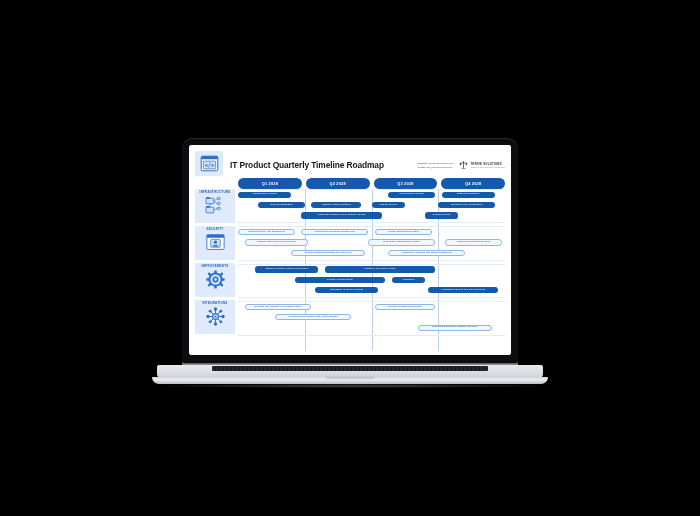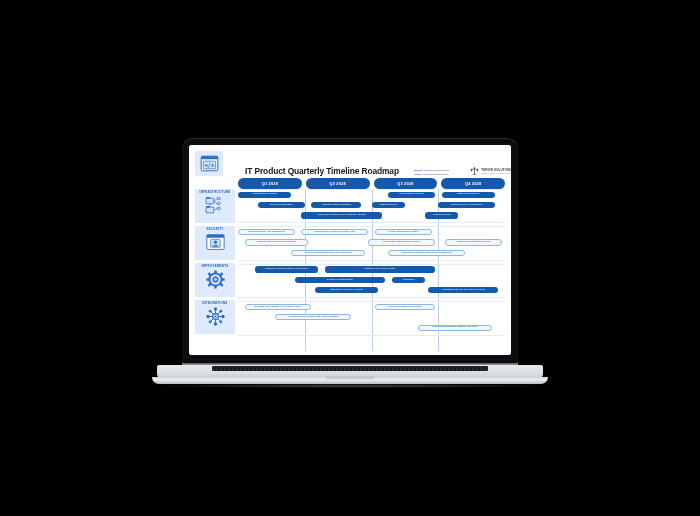--- a/index.html
+++ b/index.html
@@ -76,21 +76,21 @@
 
   
   .sheet {
     position: absolute; inset: 0;
     background: #ffffff;
     padding: 5px 6px 4px 6px;
     display: flex; flex-direction: column;
   }
 
   
-  .head { display: flex; align-items: flex-end; height: 26px; gap: 15px; }
+  .head { display: flex; align-items: center; height: 26px; }
   .brand-icon {
     width: 28px; height: 25px;
     background: #dfeafc;
     border-radius: 2px;
     display: flex; align-items: center; justify-content: center;
     flex: 0 0 auto;
   }
   .brand-icon svg { display: block; }
   .title-wrap { flex: 1; padding-left: 7px; padding-top: 4px; }
   .doc-title {

